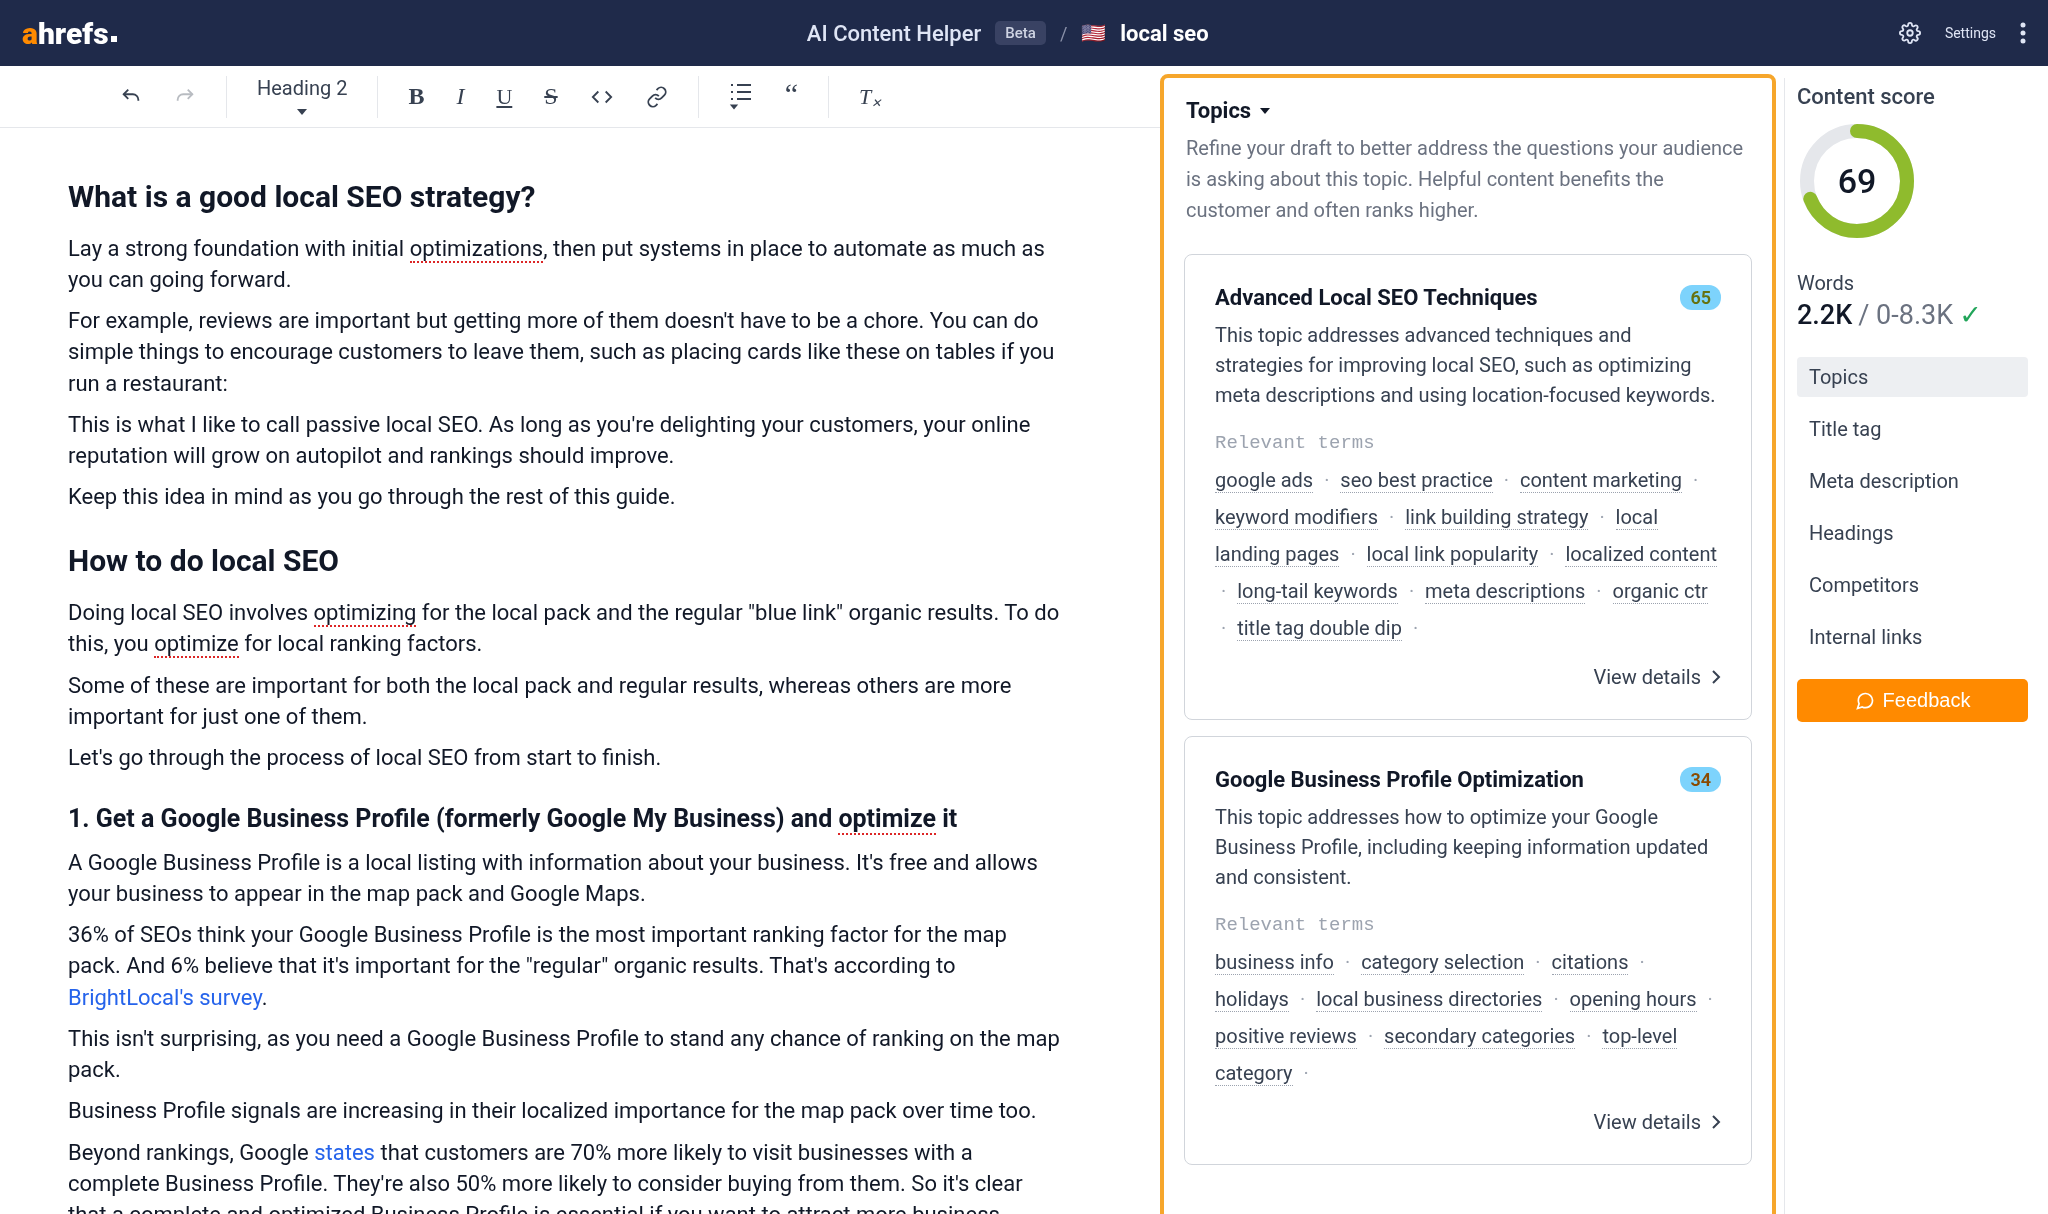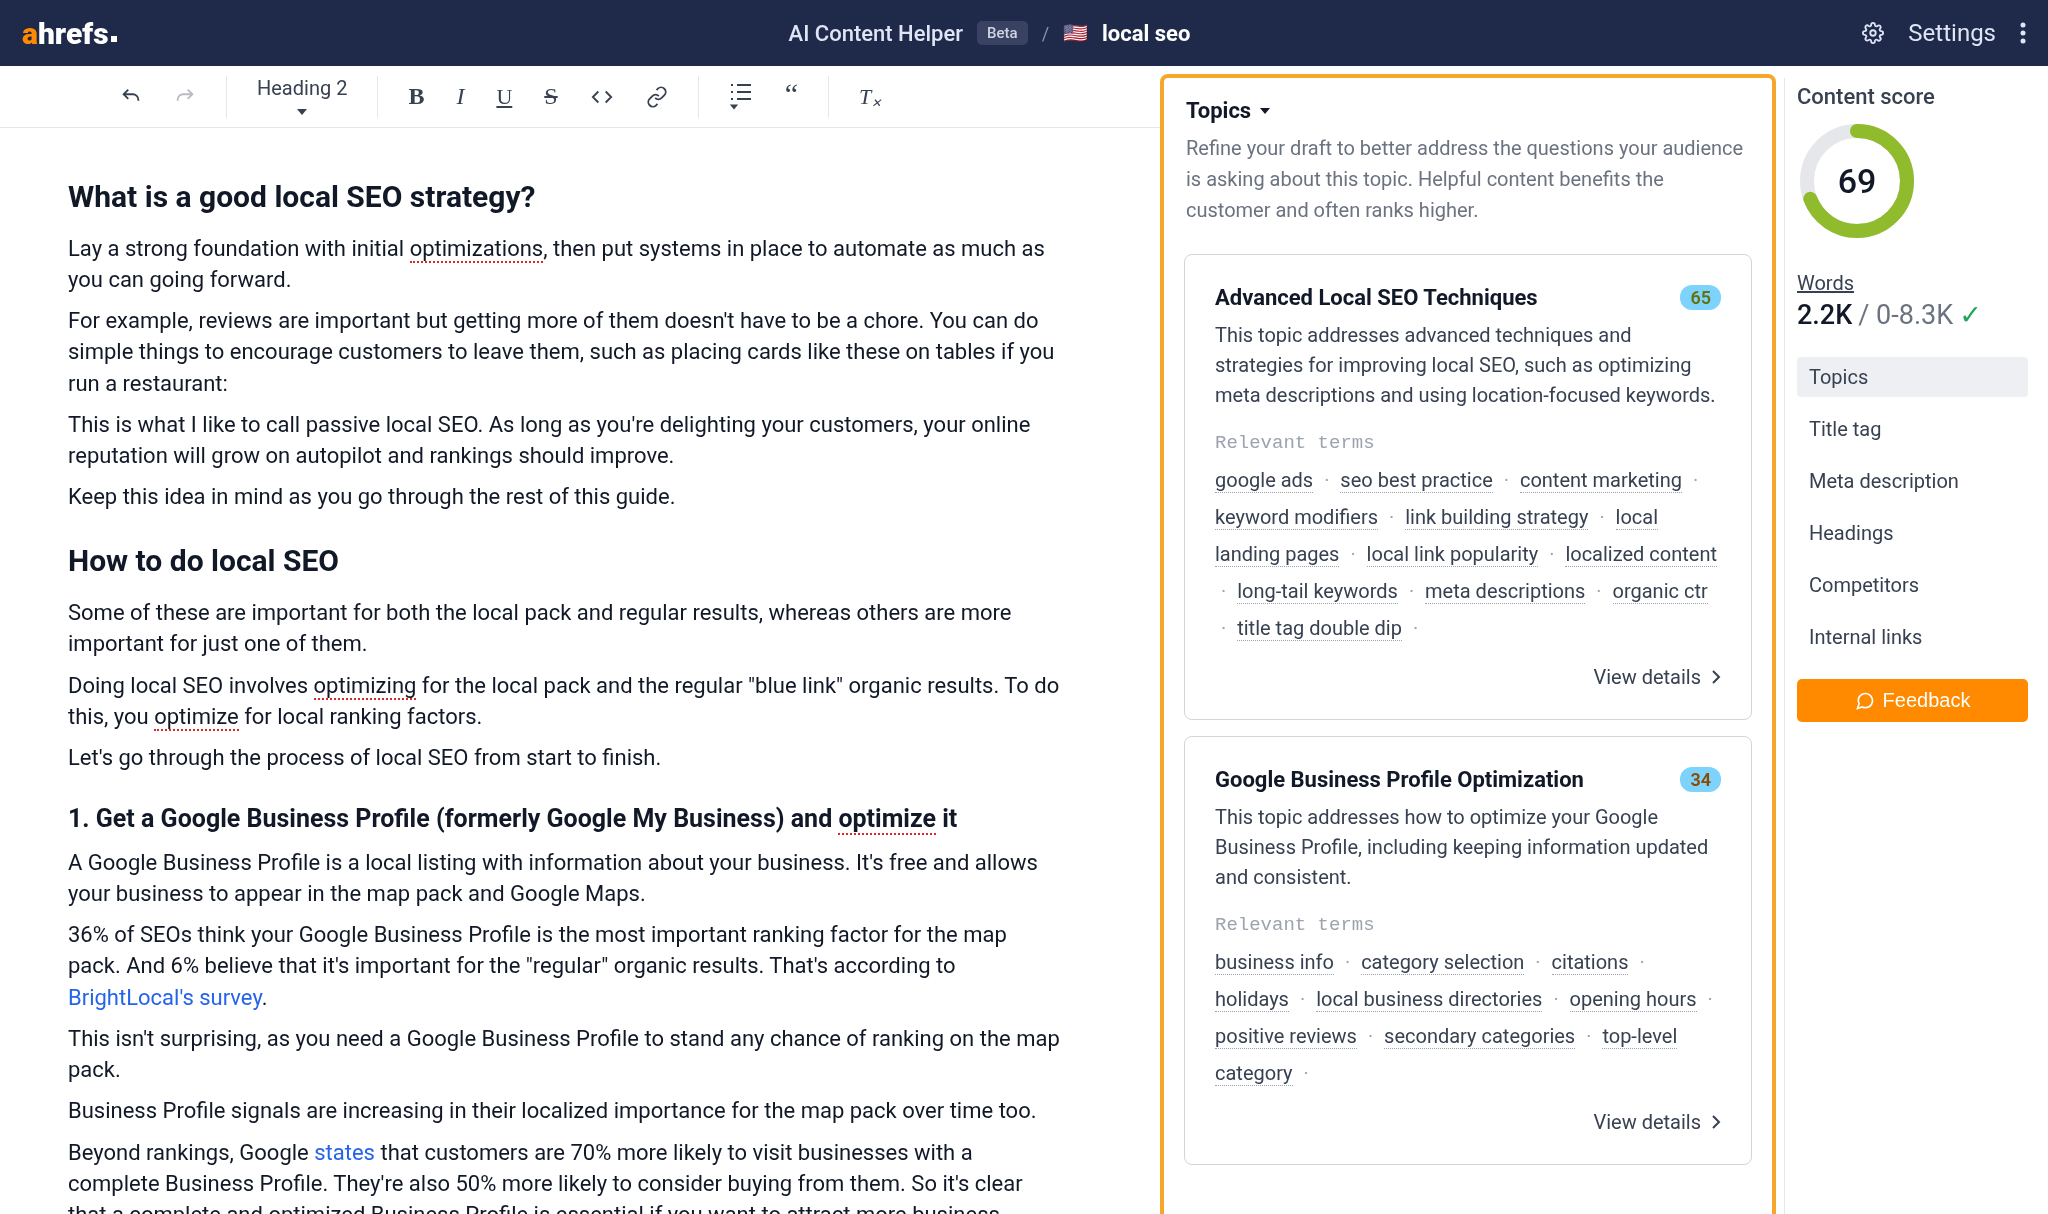--- a/index.html
+++ b/index.html
@@ -9,21 +9,21 @@
   .logo { font-size:30px; font-weight:900; display:flex; align-items:center; }
   .logo-a1 { color:#ff8a00; }
   .logo-rest { color:#fff; }
   .logo-square { display:inline-block; width:6px; height:6px; background:#fff; margin-left:2px; position:relative; top:6px; }
   .nav-center { flex:1; display:flex; align-items:center; justify-content:center; gap:14px; }
   .nav-title { color:#dfe5f5; font-size:22px; font-weight:500; }
   .beta-badge { background:#394263; color:#cfd4e3; font-size:15px; padding:3px 10px; border-radius:5px; font-weight:500; }
   .nav-sep { color:#8a91a9; font-size:18px; }
   .flag { font-size:20px; }
   .nav-keyword { color:#fff; font-size:22px; font-weight:700; }
-  .nav-right { display:flex; align-items:center; gap:24px; color:#dfe5f5; font-size:24px; }
+  .nav-right { display:flex; align-items:center; gap:24px; color:#dfe5f5; font-size:14px; }
   .gear-icon, .more-icon { display:flex; align-items:center; }
   
   .main { display:flex; }
   .editor-col { flex:0 0 1160px; }
   .topics-col { flex:0 0 616px; border:4px solid #f6a62b; border-radius:8px; margin:8px 8px 8px 0; padding:10px 0 16px 0; }
   .score-col { flex:0 0 255px; padding:18px 12px 0 12px; }
   
   .toolbar { display:flex; align-items:center; height:62px; padding:0 20px 0 90px; border-bottom:1px solid #e5e7eb; gap:0; }
   .tb-group { display:flex; align-items:center; gap:32px; padding:0 30px; border-right:1px solid #e5e7eb; height:42px; }
   .tb-group:last-child { border-right:none; }
@@ -51,21 +51,21 @@
   .tc-label { color:#9ca3af; font-size:19px; margin-top:22px;font-family:Liberation Mono, monospace; }
   .tc-terms { font-size:20px; color:#374151; margin-top:8px; line-height:1.85; }
   .tc-terms .term { border-bottom:1px dotted #9ca3af; }
   .tc-terms .dot { color:#9ca3af; margin:0 6px; }
   .tc-view { display:flex; justify-content:flex-end; align-items:center; gap:10px; margin-top:18px; font-size:20px; color:#374151; cursor:pointer; }
   
   .sc-title { font-size:22px; font-weight:500; color:#374151; }
   .gauge-wrap { margin-top:12px; position:relative; width:120px; height:120px; }
   .gauge-wrap svg { transform:rotate(-90deg); }
   .gauge-wrap .num { position:absolute; inset:0; display:flex; align-items:center; justify-content:center; font-size:34px; font-weight:500; color:#111827; }
-  .sc-words-label { margin-top:30px; font-size:20px; color:#374151;text-decoration:underline; }
+  .sc-words-label { margin-top:30px; font-size:20px; color:#374151; }
   .sc-words-value { font-size:27px; font-weight:500; margin-top:4px; display:flex; align-items:center; gap:6px; }
   .sc-words-value .range { color:#6b7280; font-weight:400; }
   .check { color:#22a55a; }
   .sc-tabs { margin-top:26px; display:flex; flex-direction:column; gap:12px; }
   .sc-tab { font-size:20px; color:#374151; padding:8px 12px; border-radius:4px; cursor:pointer; }
   .sc-tab.active { background:#edeff2; }
   .feedback-btn { margin-top:22px; background:#ff8a00; color:#fff; font-size:20px; border:none; border-radius:5px; padding:10px 0; width:100%; display:flex; align-items:center; justify-content:center; gap:8px; cursor:pointer; }
   .sep-vert { width:1px; background:#e5e7eb; margin:12px 0; }
 </style>
 </head>
@@ -167,22 +167,22 @@
       </div>
     </div>
 
     <div class="editor-body">
       <h2>What is a good local SEO strategy?</h2>
       <p><span>Lay a strong foundation with initial </span><span class="spelldash">optimizations</span><span>, then put systems in place to automate as much as you can going forward.</span></p>
       <p>For example, reviews are important but getting more of them doesn't have to be a chore. You can do simple things to encourage customers to leave them, such as placing cards like these on tables if you run a restaurant:</p>
       <p>This is what I like to call passive local SEO. As long as you're delighting your customers, your online reputation will grow on autopilot and rankings should improve.</p>
       <p>Keep this idea in mind as you go through the rest of this guide.</p>
       <h2>How to do local SEO</h2>
+      <p><span>Doing local SEO involves </span><span class="spelldash">optimizing</span><span> for the local pack and the regular "blue link" organic results. To do this, you </span><span class="spelldash">optimize</span><span> for local ranking factors.</span></p>
       <p>Some of these are important for both the local pack and regular results, whereas others are more important for just one of them.</p>
-      <p><span>Doing local SEO involves </span><span class="spelldash">optimizing</span><span> for the local pack and the regular "blue link" organic results. To do this, you </span><span class="spelldash">optimize</span><span> for local ranking factors.</span></p>
       <p>Let's go through the process of local SEO from start to finish.</p>
       <h3><span>1. Get a Google Business Profile (formerly Google My Business) and </span><span class="spelldash">optimize</span><span> it</span></h3>
       <p>A Google Business Profile is a local listing with information about your business. It's free and allows your business to appear in the map pack and Google Maps.</p>
       <p><span>36% of SEOs think your Google Business Profile is the most important ranking factor for the map pack. And 6% believe that it's important for the "regular" organic results. That's according to </span><a href="#">BrightLocal's survey</a><span>.</span></p>
       <p>This isn't surprising, as you need a Google Business Profile to stand any chance of ranking on the map pack.</p>
       <p>Business Profile signals are increasing in their localized importance for the map pack over time too.</p>
       <p><span>Beyond rankings, Google </span><a href="#">states</a><span> that customers are 70% more likely to visit businesses with a complete Business Profile. They're also 50% more likely to consider buying from them. So it's clear that a complete and </span><span class="spelldash">optimized</span><span> Business Profile is essential if you want to attract more business.</span></p>
 
     </div>
   </div>

